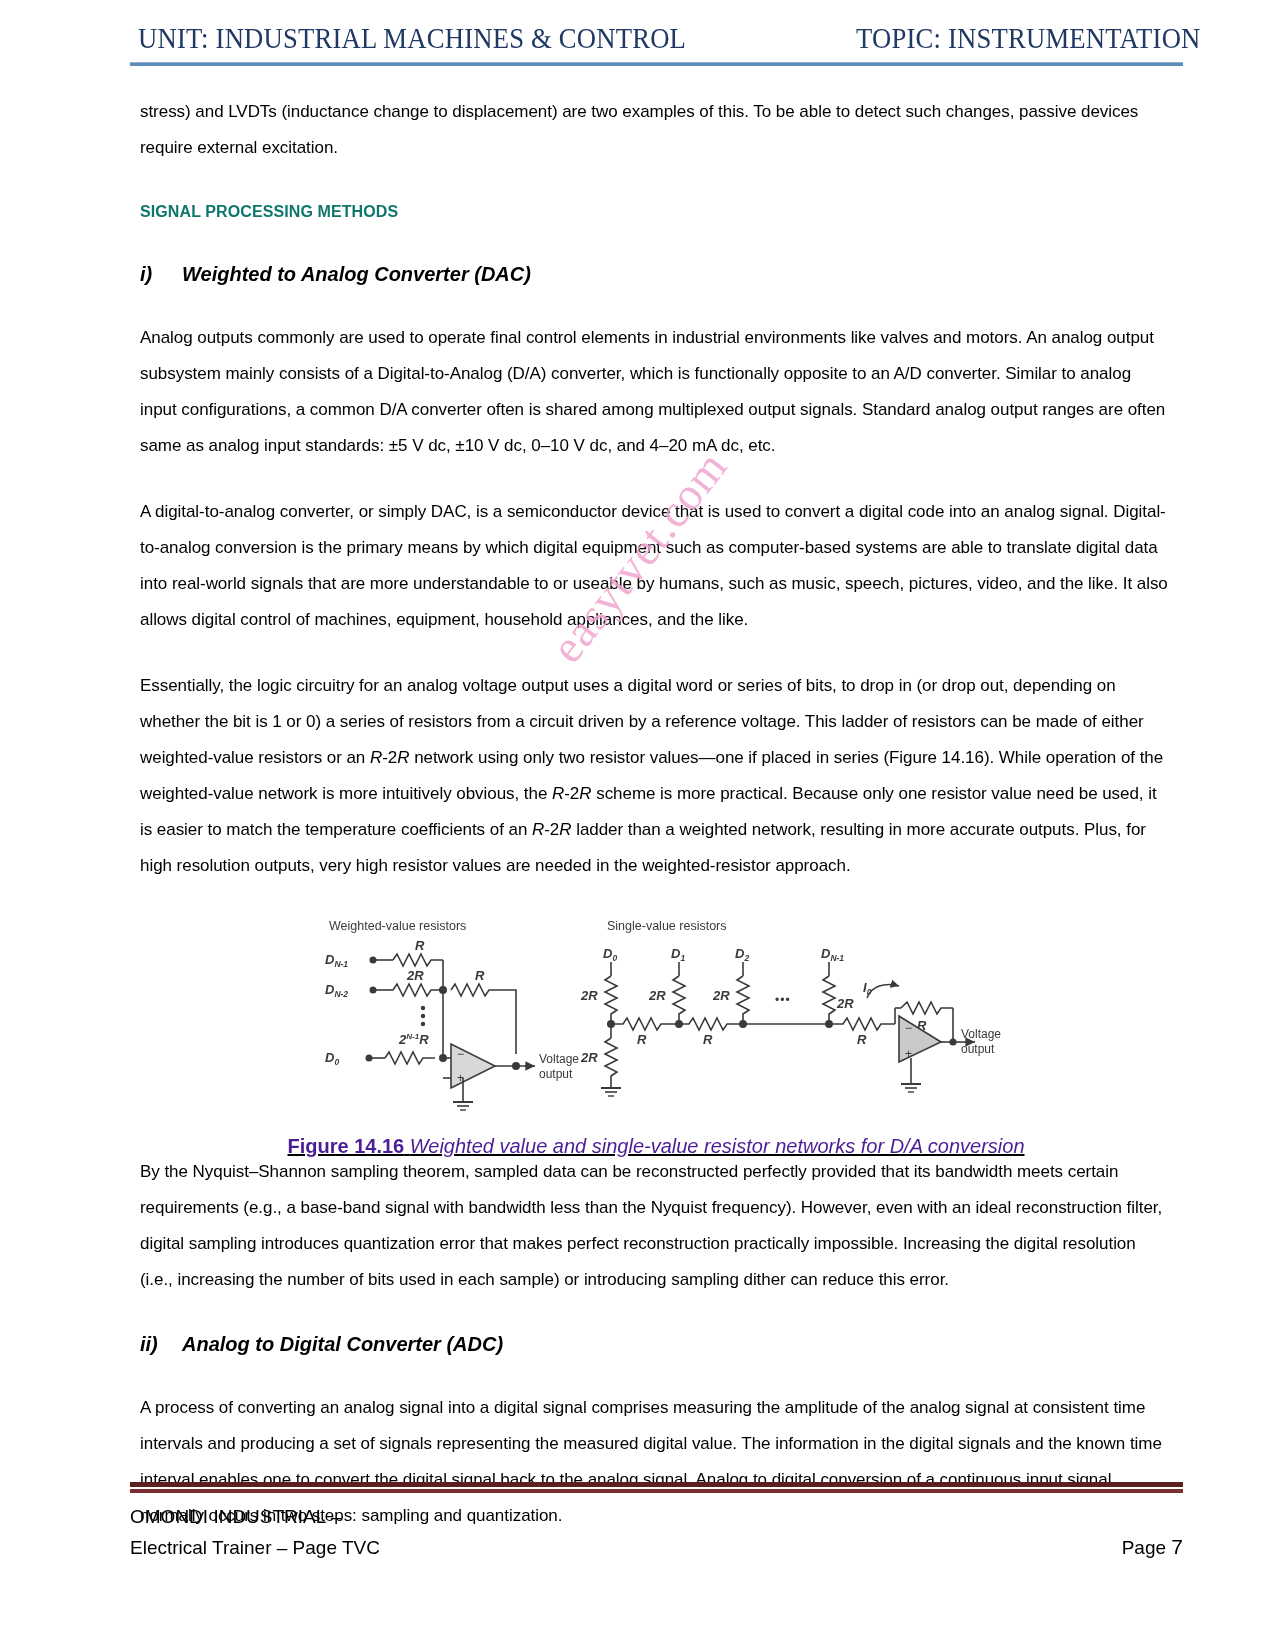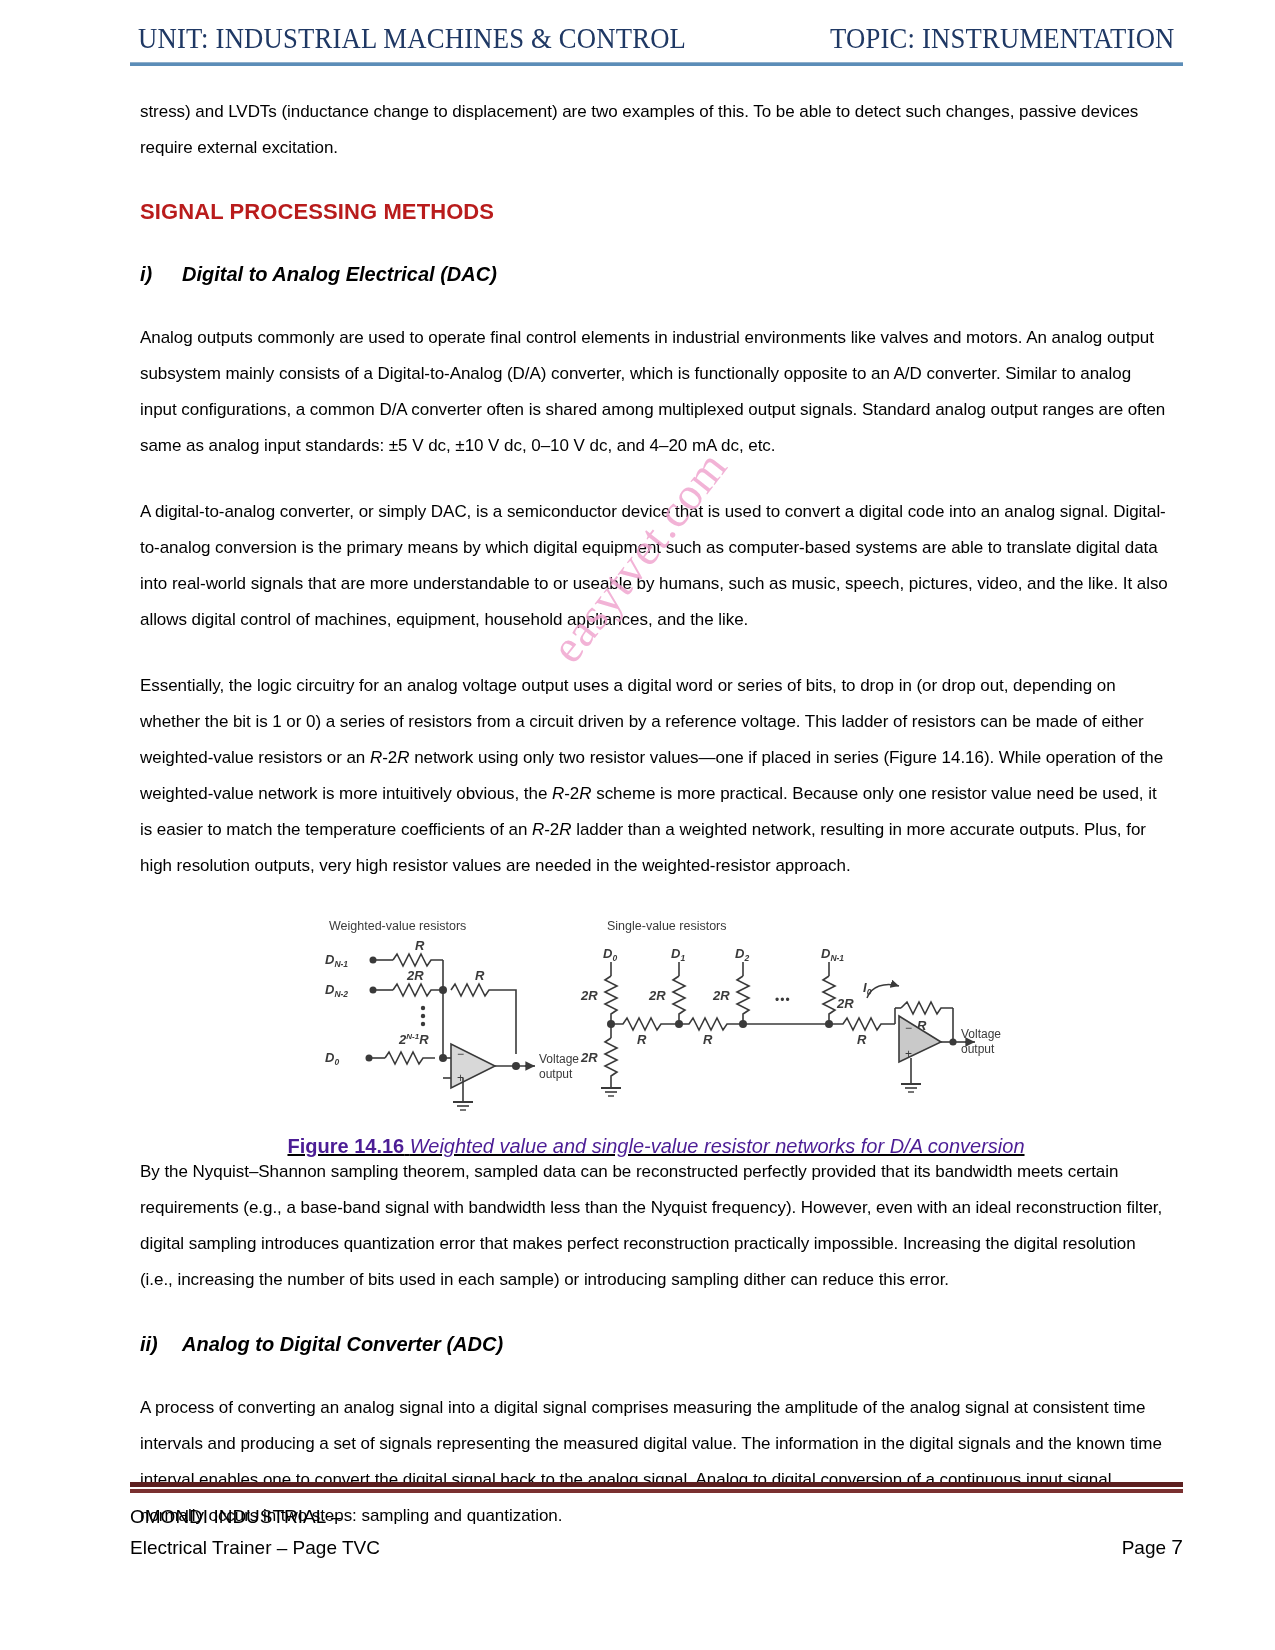--- a/index.html
+++ b/index.html
@@ -28,20 +28,21 @@
   }
   .header-row {
     display: flex;
     align-items: baseline;
     font-family: "Liberation Serif", serif;
     font-size: 29px;
     letter-spacing: 0.2px;
     color: #1F3864;
     white-space: nowrap;
     padding-left: 8px;
+    gap: 26px;
   }
   .header-unit { transform: scaleX(0.92); transform-origin: left center; }
   .header-topic {
     margin-left: 96px;
     transform: scaleX(0.92);
     transform-origin: left center;
   }
   .header-rule {
     margin-top: 7px;
     height: 3px;
@@ -61,24 +62,24 @@
     margin: 0 0 30px 0;
     font-size: 17px;
     line-height: 36px;
     color: #000000;
     text-align: left;
     letter-spacing: -0.05px;
   }
   p.body.tight { margin-bottom: 28px; }
   .h-section {
     margin: 0 0 30px 0;
-    font-size: 22px;
+    font-size: 16px;
     font-weight: bold;
     line-height: 32px;
-    color: #b91c1c;
+    color: #0f766e;
     letter-spacing: 0.1px;
   }
   .h-sub {
     margin: 0 0 30px 0;
     font-size: 20px;
     font-weight: bold;
     font-style: italic;
     line-height: 32px;
     color: #000;
   }
@@ -178,21 +179,21 @@
     <div class="header-rule"></div>
   </div>
 
   <div class="content">
 
     <p class="body">stress) and LVDTs (inductance change to displacement) are two examples of this. To be able to detect such changes, passive devices require external excitation.</p>
 
     <div class="h-section">SIGNAL PROCESSING METHODS</div>
 
     <div class="h-sub">
-      <span class="num">i)</span><span>Digital to Analog Electrical (DAC)</span>
+      <span class="num">i)</span><span>Weighted to Analog Converter (DAC)</span>
     </div>
 
     <p class="body">Analog outputs commonly are used to operate final control elements in industrial environments like valves and motors. An analog output subsystem mainly consists of a Digital-to-Analog (D/A) converter, which is functionally opposite to an A/D converter. Similar to analog input configurations, a common D/A converter often is shared among multiplexed output signals. Standard analog output ranges are often same as analog input standards: ±5 V dc, ±10 V dc, 0–10 V dc, and 4–20 mA dc, etc.</p>
 
     <p class="body">A digital-to-analog converter, or simply DAC, is a semiconductor device that is used to convert a digital code into an analog signal. Digital-to-analog conversion is the primary means by which digital equipment such as computer-based systems are able to translate digital data into real-world signals that are more understandable to or useable by humans, such as music, speech, pictures, video, and the like. It also allows digital control of machines, equipment, household appliances, and the like.</p>
 
     <p class="body tight"><span>Essentially, the logic circuitry for an analog voltage output uses a digital word or series of bits, to drop in (or drop out, depending on whether the bit is 1 or 0) a series of resistors from a circuit driven by a reference voltage. This ladder of resistors can be made of either weighted-value resistors or an </span><span class="ital">R</span><span>-2</span><span class="ital">R</span><span> network using only two resistor values—one if placed in series (Figure 14.16). While operation of the weighted-value network is more intuitively obvious, the </span><span class="ital">R</span><span>-2</span><span class="ital">R</span><span> scheme is more practical. Because only one resistor value need be used, it is easier to match the temperature coefficients of an </span><span class="ital">R</span><span>-2</span><span class="ital">R</span><span> ladder than a weighted network, resulting in more accurate outputs. Plus, for high resolution outputs, very high resistor values are needed in the weighted-resistor approach.</span></p>
 
     <div class="figure">
       <svg class="fig-svg" width="690" height="205" viewBox="0 0 690 205">

